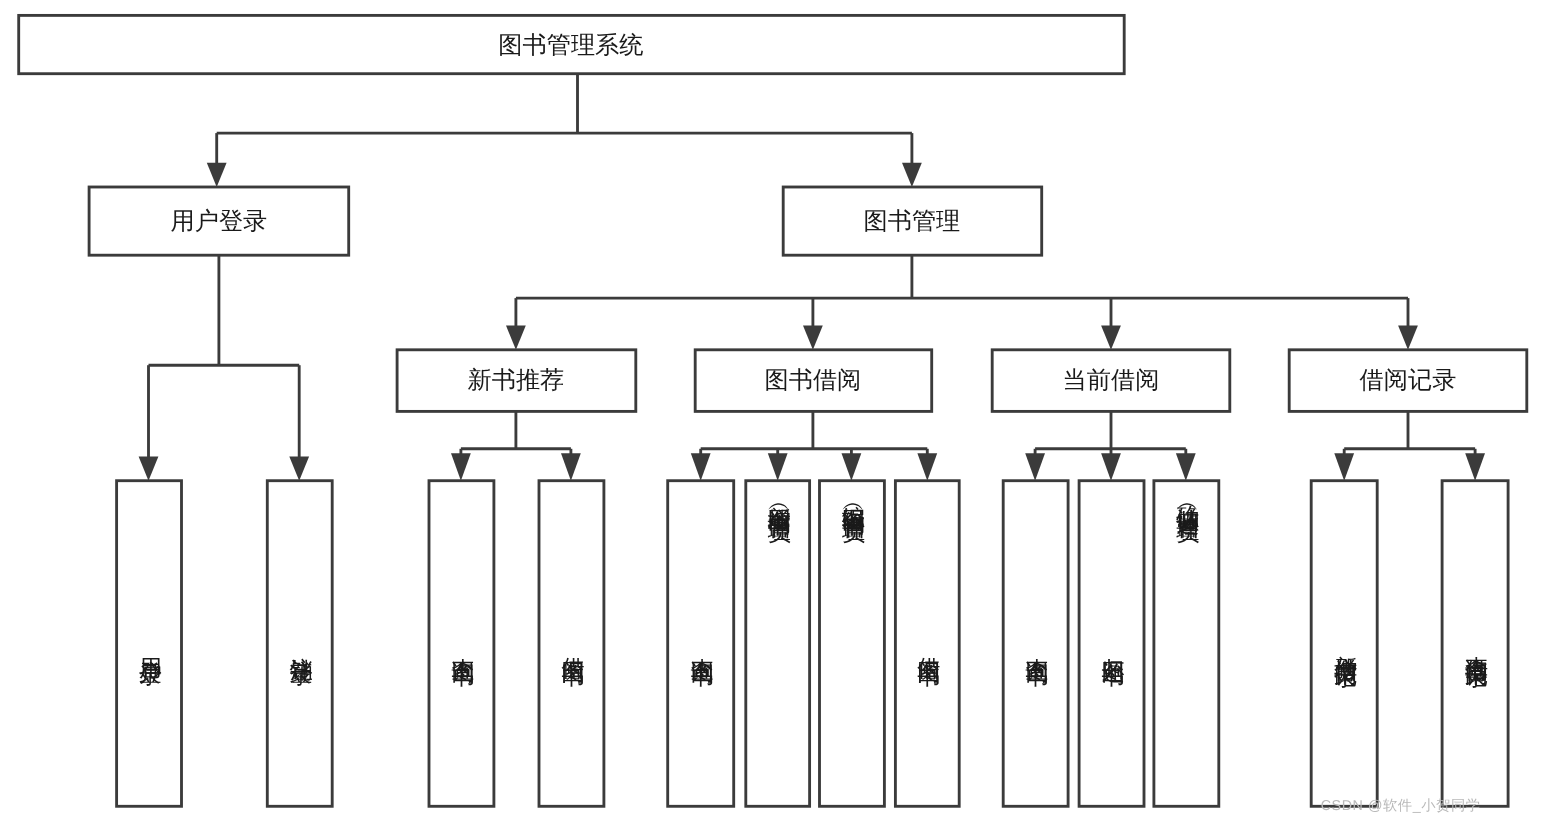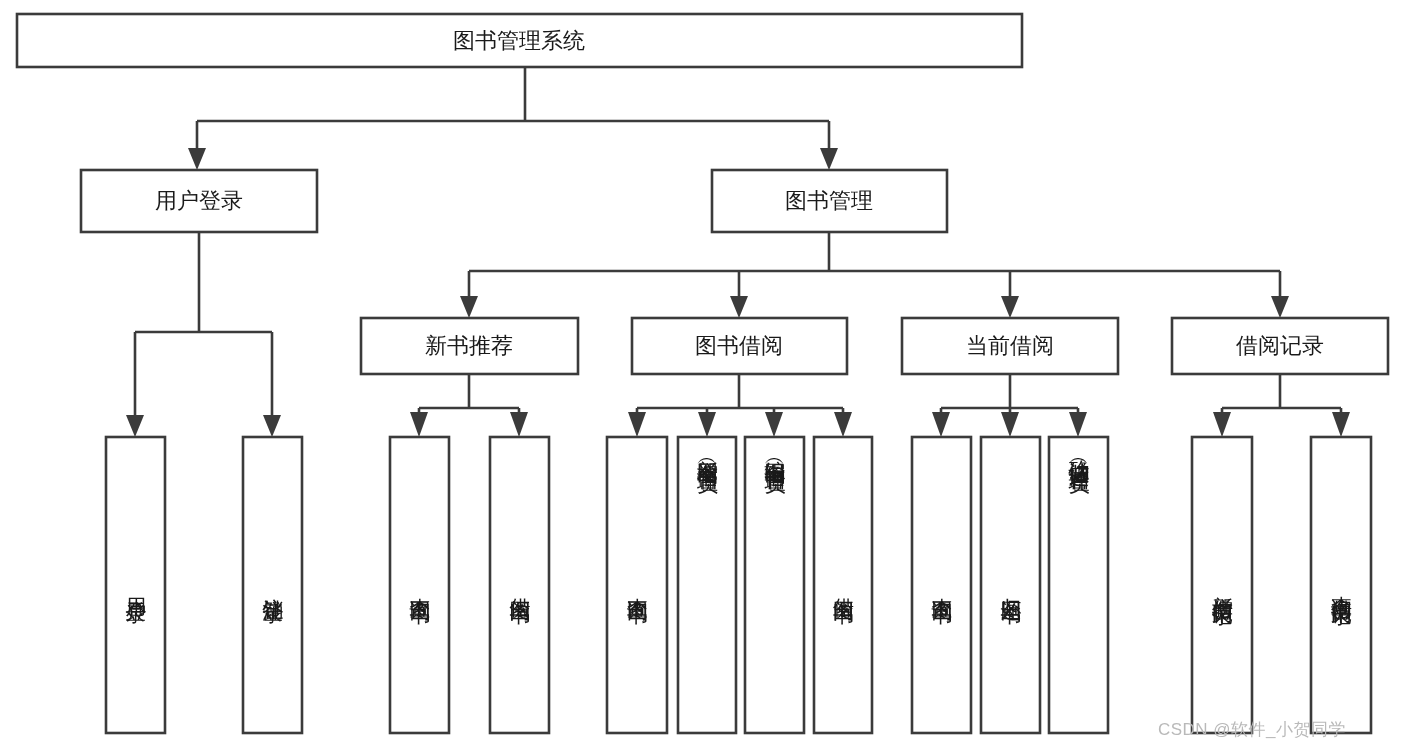--- a/index.html
+++ b/index.html
@@ -65,21 +65,21 @@
     color: #1a1a1a;
     letter-spacing: 2px;
     white-space: nowrap;
     text-align: center;
   }
   #watermark {
     position: absolute;
     right: 6px;
     bottom: 6px;
     font-family: "Liberation Sans", "DejaVu Sans", sans-serif;
-    font-size: 17px;
+    font-size: 13px;
     color: #b9b9b9;
     letter-spacing: 0.5px;
     white-space: nowrap;
     user-select: none;
   }
 </style>
 </head>
 <body>
 
 <div id="diagram-root">

